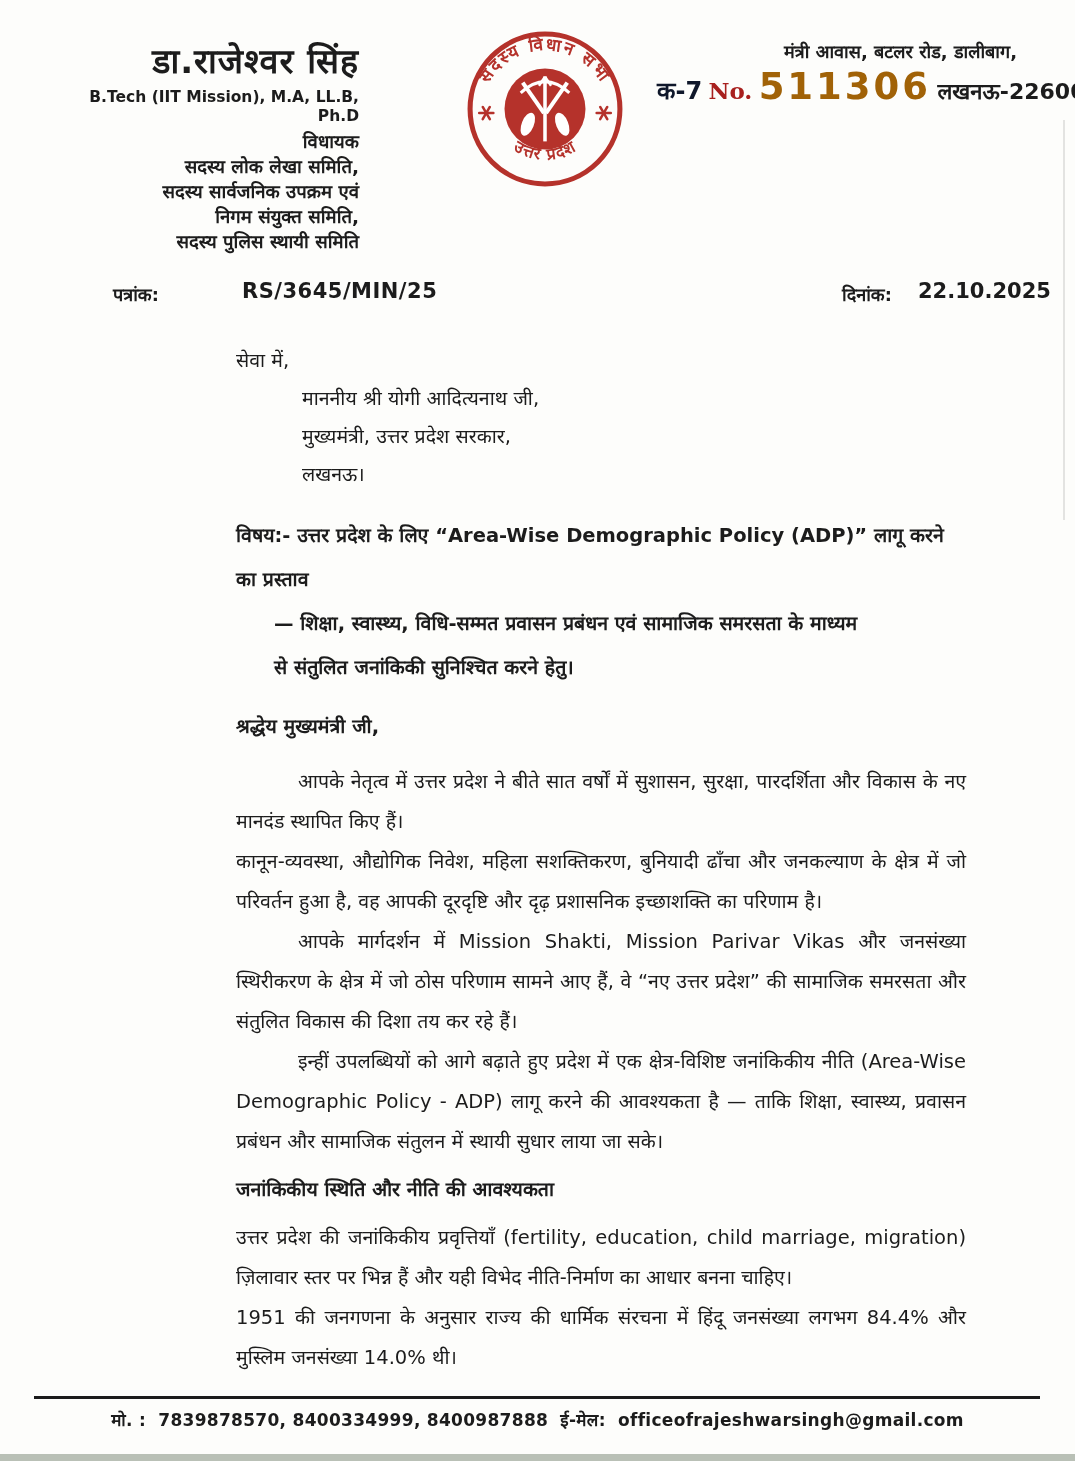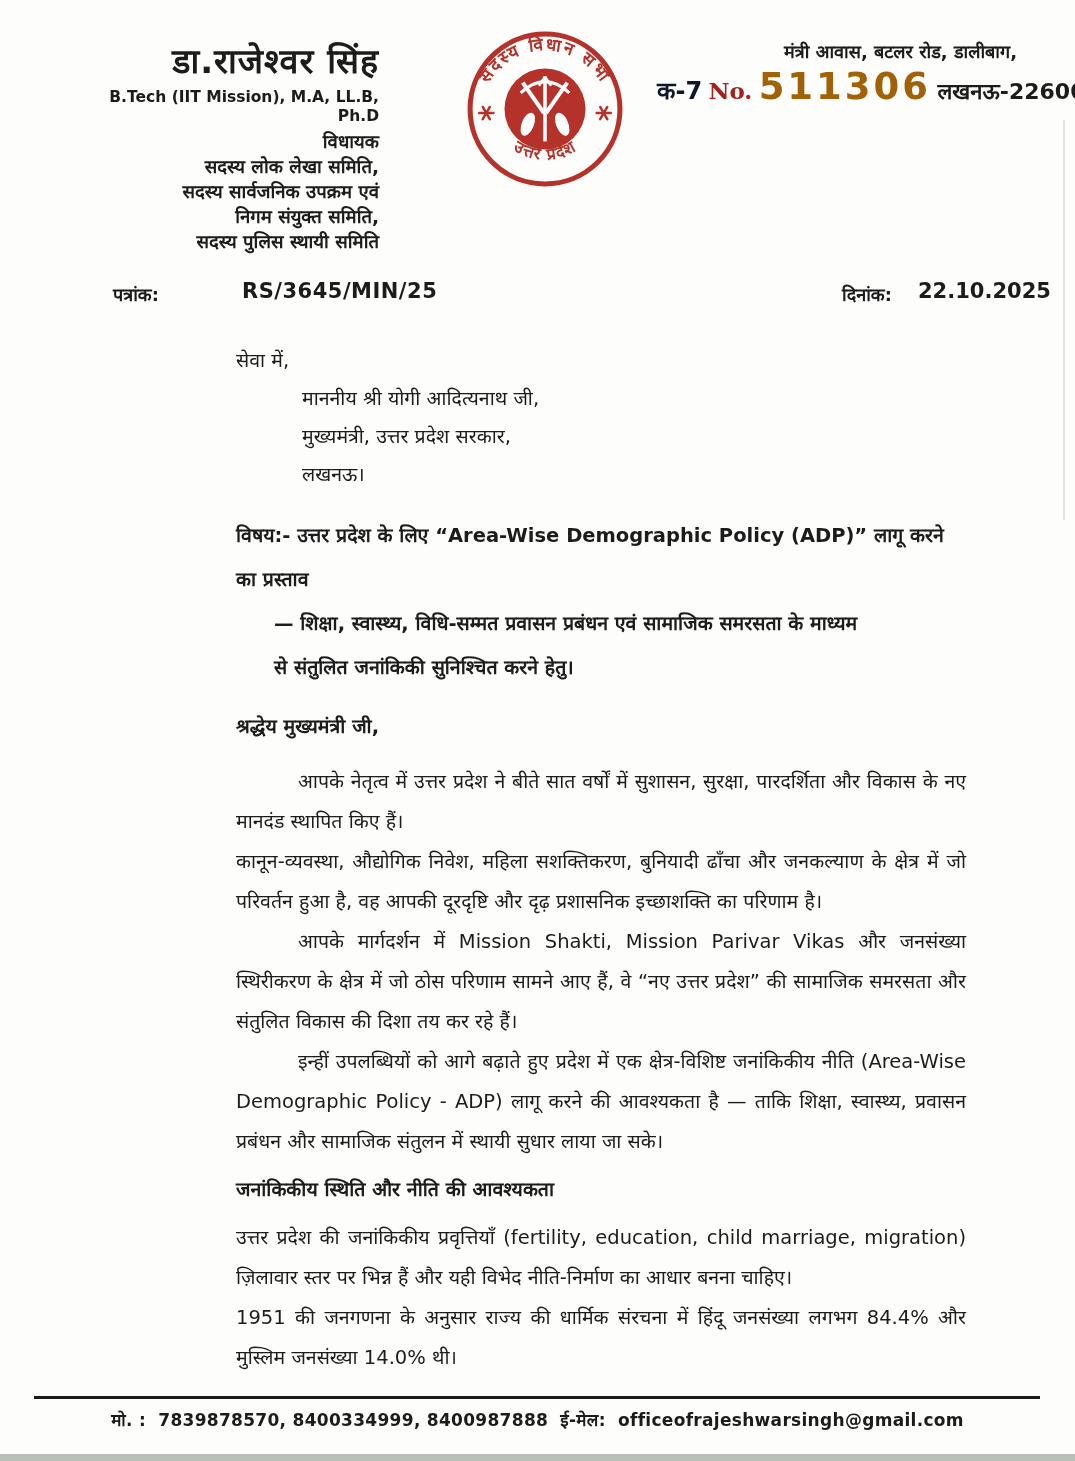--- a/index.html
+++ b/index.html
@@ -11,21 +11,21 @@
     margin: 0 auto;
     background: #fdfdfb;
     overflow: hidden;
     font-family: "DejaVu Sans", "Liberation Sans", sans-serif;
     color: #1c1c1c;
   }
 
   
   .lh-left {
     position: absolute;
-    left: 84px; top: 40px;
+    left: 64px; top: 40px;
     width: 295px;
     text-align: right;
     line-height: 1.28;
   }
   .lh-name   { font-size: 34px; font-weight: bold; letter-spacing: 1px; margin-bottom: 4px; }
   .lh-qual   { font-size: 15.5px; font-weight: bold; margin-bottom: 2px; }
   .lh-title  { font-size: 18.5px; font-weight: 600; line-height: 25px; }
 
   .emblem { position: absolute; left: 464px; top: 28px; width: 162px; height: 162px; }
   .emblem svg { width: 100%; height: 100%; }

